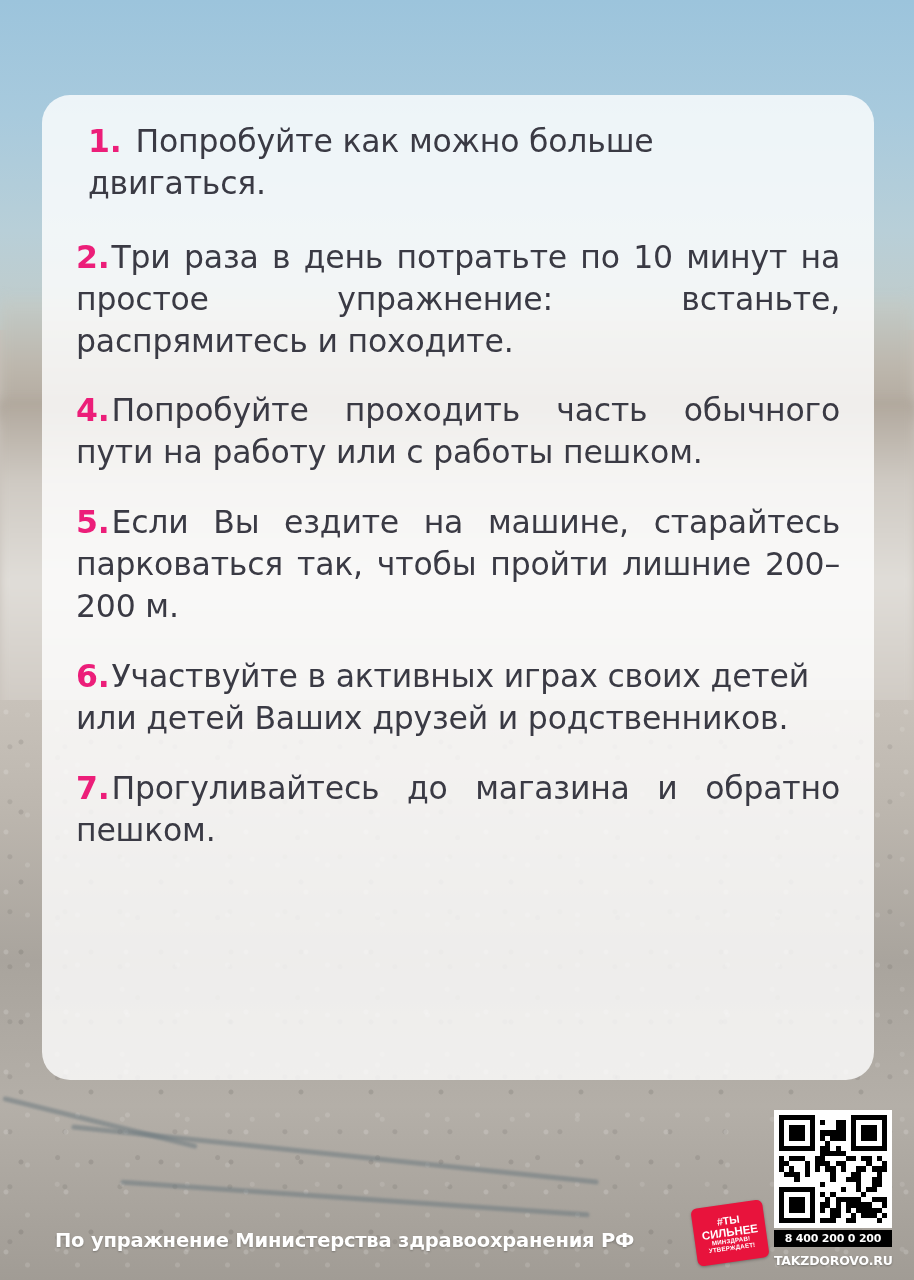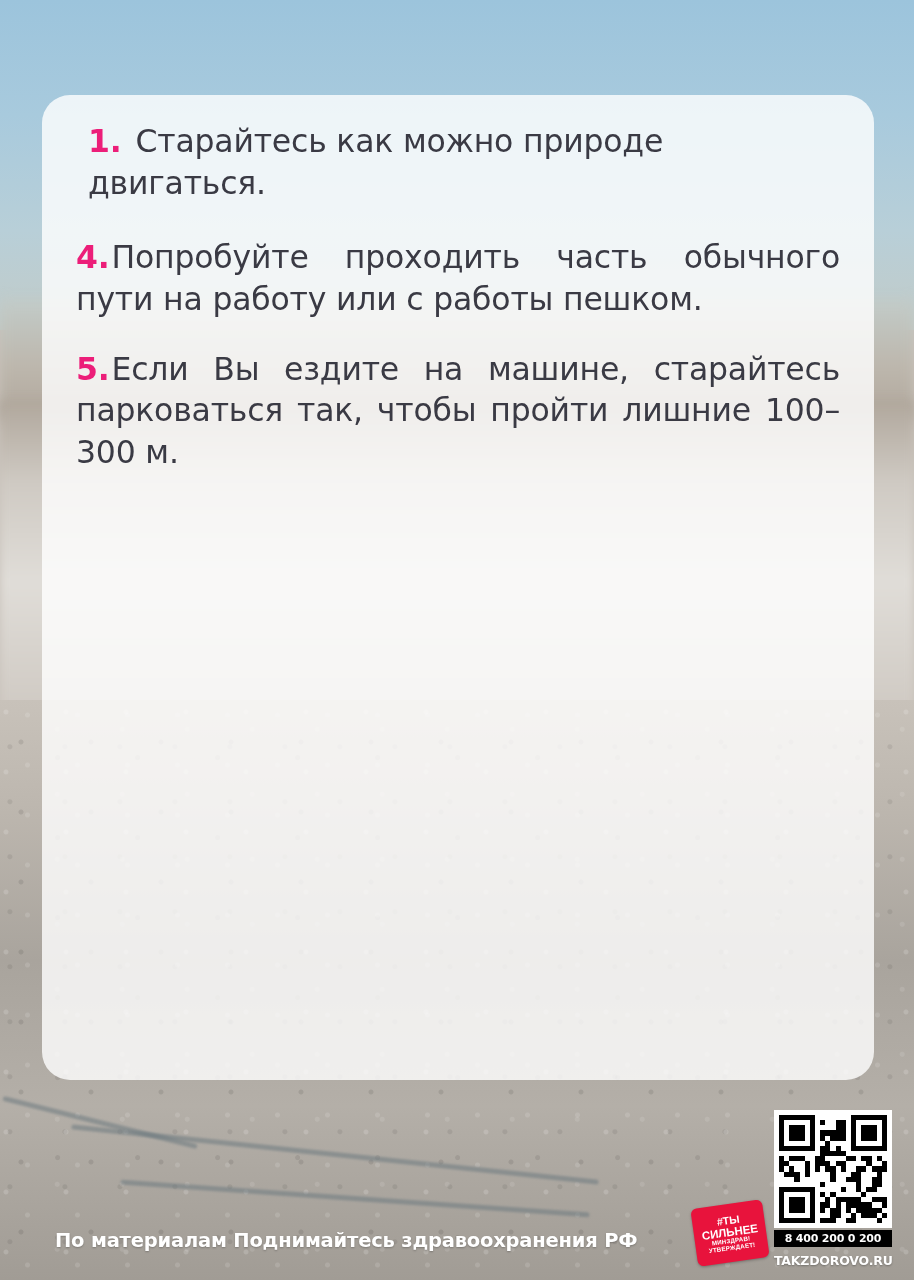--- a/index.html
+++ b/index.html
@@ -212,41 +212,50 @@
   <div class="bg-road-noise"></div>
   <div class="crack c1"></div>
   <div class="crack c2"></div>
   <div class="crack c3"></div>
 </div>
 
 <div class="card">
   <div class="list">
 
     <p class="item one">
-      <span class="num">1.</span><span>Старайтесь как можно природе двигаться.</span>
+      <span class="num">1.</span><span>Попробуйте как можно больше двигаться.</span>
     </p>
 
+    <p class="item two">
+      <span class="num">2.</span><span>Три раза в день потратьте по 10 минут на простое упражнение: встаньте, распрямитесь и походите.</span>
+    </p>
 
 
     <p class="item four">
       <span class="num">4.</span><span>Попробуйте проходить часть обычного пути на работу или с работы пешком.</span>
     </p>
 
     <p class="item five">
-      <span class="num">5.</span><span>Если Вы ездите на машине, старайтесь парковаться так, чтобы пройти лишние 100–300 м.</span>
+      <span class="num">5.</span><span>Если Вы ездите на машине, старайтесь парковаться так, чтобы пройти лишние 200–200 м.</span>
     </p>
 
-
+    <p class="item six">
+      <span class="num">6.</span><span>Участвуйте в активных играх своих детей или детей Ваших друзей и родственников.</span>
+    </p>
+
+    <p class="item seven">
+      <span class="num">7.</span><span>Прогуливайтесь до магазина и обратно пешком.</span>
+    </p>
 
 
 
   </div>
 </div>
 
-<div class="footer-credit">По материалам Поднимайтесь здравоохранения РФ</div>
+<div class="footer-credit">По упражнение Министерства здравоохранения РФ</div>
 
 <div class="logo-badge">
   <span class="l1">#ТЫ</span>
   <span class="l2">СИЛЬНЕЕ</span>
   <span class="l3">МИНЗДРАВ!</span>
   <span class="l4">УТВЕРЖДАЕТ!</span>
 </div>
 
 <div class="qr-wrap">
   <div class="qr" id="qr-grid">

